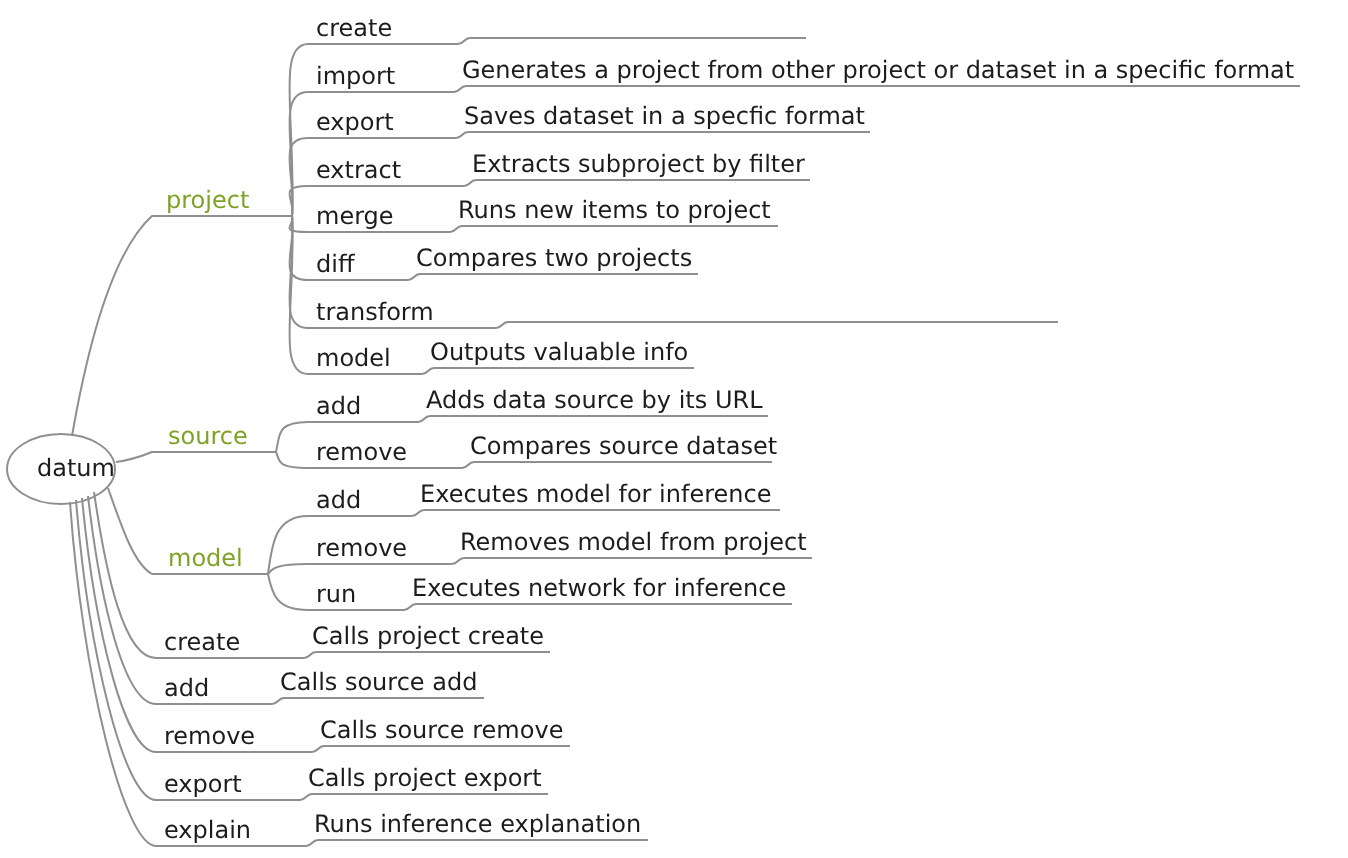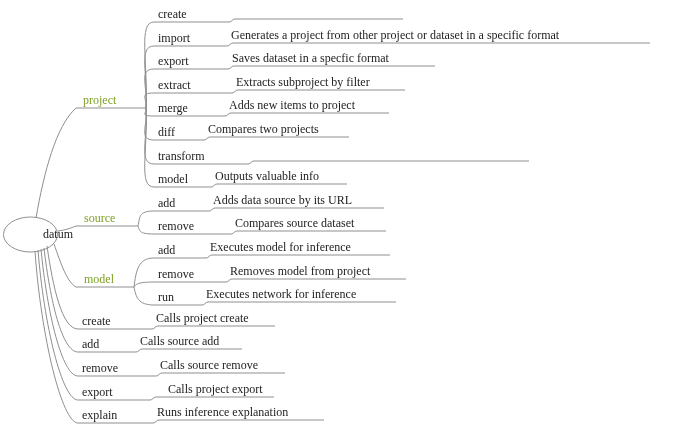--- a/index.html
+++ b/index.html
@@ -7,25 +7,25 @@
     --green:#7da226;
     --edge:#8f8f8f;
     --bg:#ffffff;
   }
   html,body{margin:0;padding:0;background:var(--bg);}
   #stage{
     position:relative;width:674px;height:429px;background:var(--bg);
     font-family:"DejaVu Sans",sans-serif;font-size:12px;line-height:15px;
     color:var(--text);overflow:hidden;
   }
-  #stage span{position:absolute;white-space:nowrap;font-family:Liberation Serif, serif;}
+  #stage span{position:absolute;white-space:nowrap;}
   .cmd{color:var(--text);}
   .desc{color:var(--text);}
   .branch{color:var(--green);}
-  #root-label{left:3px;top:227px;width:70px;text-align:right;}
+  #root-label{left:3px;top:227px;width:70px;text-align:center;}
   #edges{position:absolute;left:0;top:0;}
   #edges path{fill:none;stroke:var(--edge);stroke-width:1;}
   #edges ellipse{fill:#fff;stroke:var(--edge);stroke-width:1;}
 </style>
 </head>
 <body>
 
 <div id="stage">
 
   <svg id="edges" width="674" height="429">
@@ -60,21 +60,21 @@
   <span id="g2" class="branch" style="left:84px;top:272px">model</span>
 
   <span id="r0c" class="cmd" style="left:158px;top:7px">create</span>
   <span id="r1c" class="cmd" style="left:158px;top:31px">import</span>
   <span id="r1d" class="desc" style="left:231px;top:28px">Generates a project from other project or dataset in a specific format</span>
   <span id="r2c" class="cmd" style="left:158px;top:54px">export</span>
   <span id="r2d" class="desc" style="left:232px;top:51px">Saves dataset in a specfic format</span>
   <span id="r3c" class="cmd" style="left:158px;top:78px">extract</span>
   <span id="r3d" class="desc" style="left:236px;top:75px">Extracts subproject by filter</span>
   <span id="r4c" class="cmd" style="left:158px;top:101px">merge</span>
-  <span id="r4d" class="desc" style="left:229px;top:98px">Adds new items to project</span>
+  <span id="r4d" class="desc" style="left:229px;top:98px">Runs new items to project</span>
   <span id="r5c" class="cmd" style="left:158px;top:125px">diff</span>
   <span id="r5d" class="desc" style="left:208px;top:122px">Compares two projects</span>
   <span id="r6c" class="cmd" style="left:158px;top:149px">transform</span>
   <span id="r7c" class="cmd" style="left:158px;top:172px">model</span>
   <span id="r7d" class="desc" style="left:215px;top:169px">Outputs valuable info</span>
 
   <span id="r8c" class="cmd" style="left:158px;top:196px">add</span>
   <span id="r8d" class="desc" style="left:213px;top:193px">Adds data source by its URL</span>
   <span id="r9c" class="cmd" style="left:158px;top:219px">remove</span>
   <span id="r9d" class="desc" style="left:235px;top:216px">Compares source dataset</span>
@@ -86,17 +86,17 @@
   <span id="r12c" class="cmd" style="left:158px;top:290px">run</span>
   <span id="r12d" class="desc" style="left:206px;top:287px">Executes network for inference</span>
 
   <span id="r13c" class="cmd" style="left:82px;top:314px">create</span>
   <span id="r13d" class="desc" style="left:156px;top:311px">Calls project create</span>
   <span id="r14c" class="cmd" style="left:82px;top:337px">add</span>
   <span id="r14d" class="desc" style="left:140px;top:334px">Calls source add</span>
   <span id="r15c" class="cmd" style="left:82px;top:361px">remove</span>
   <span id="r15d" class="desc" style="left:160px;top:358px">Calls source remove</span>
   <span id="r16c" class="cmd" style="left:82px;top:385px">export</span>
-  <span id="r16d" class="desc" style="left:168px;top:382px">Calls project export</span>
+  <span id="r16d" class="desc" style="left:154px;top:382px">Calls project export</span>
   <span id="r17c" class="cmd" style="left:82px;top:408px">explain</span>
   <span id="r17d" class="desc" style="left:157px;top:405px">Runs inference explanation</span>
 
 </div>
 
 </body></html>

